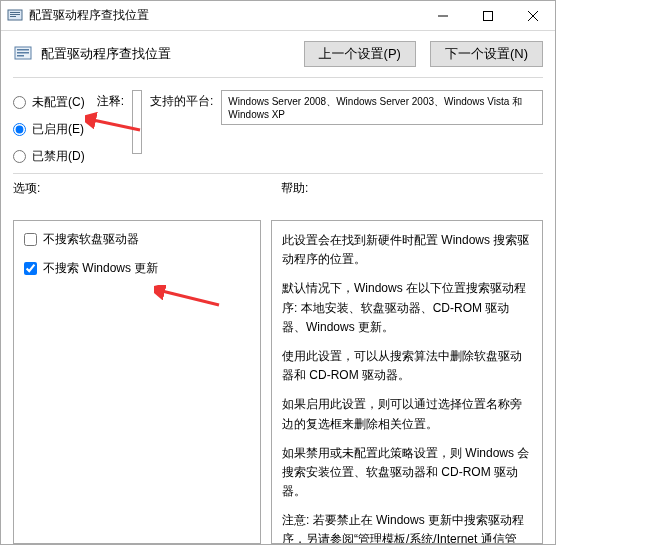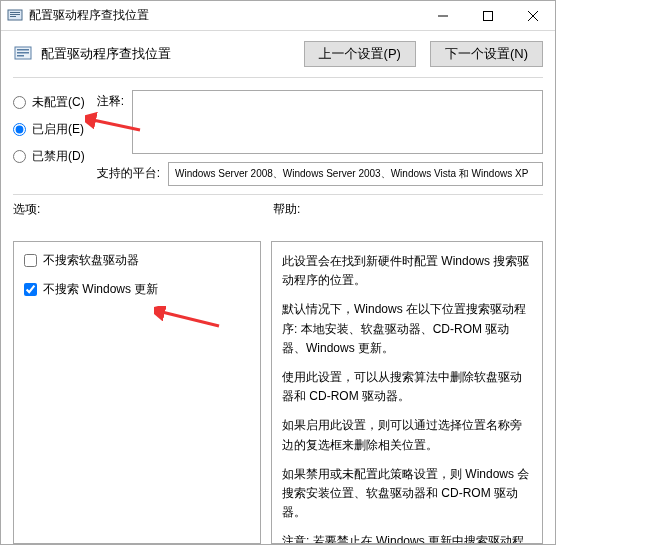--- a/index.html
+++ b/index.html
@@ -100,21 +100,21 @@
       align-items: center;
       gap: 6px;
       cursor: pointer;
     }
     .radio-row input { margin: 0; }
     .radio-label { white-space: nowrap; }
     
     .comment-col {
       flex: 1;
       display: flex;
-      flex-direction: column;
+      flex-direction: row;
       gap: 8px;
     }
     .comment-row {
       display: flex;
       gap: 8px;
       align-items: flex-start;
     }
     .field-label {
       white-space: nowrap;
       padding-top: 3px;
@@ -136,21 +136,21 @@
     }
     
     .arrow-red {
       position: absolute;
       pointer-events: none;
     }
     
     .labels-row {
       display: flex;
       padding: 6px 12px;
-      gap: 12px;
+      gap: 20px;
     }
     .options-label { flex: 0 0 248px; }
     .help-label { flex: 1; }
     
     .content-row {
       display: flex;
       padding: 17px 12px 0 12px;
       gap: 10px;
       flex: 1;
       min-height: 0;

